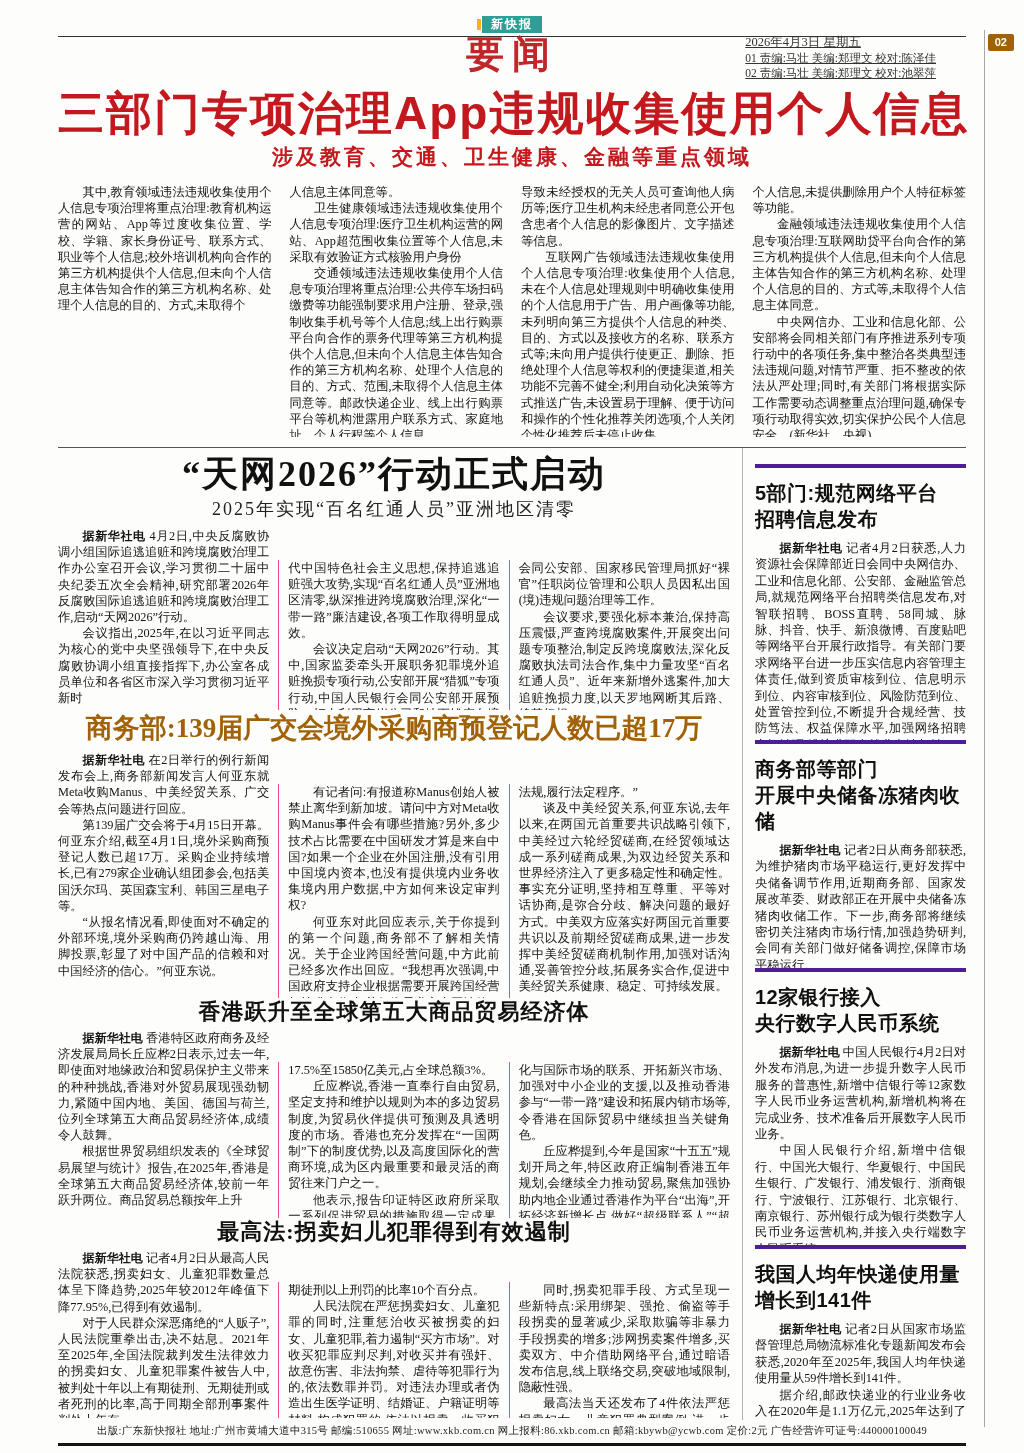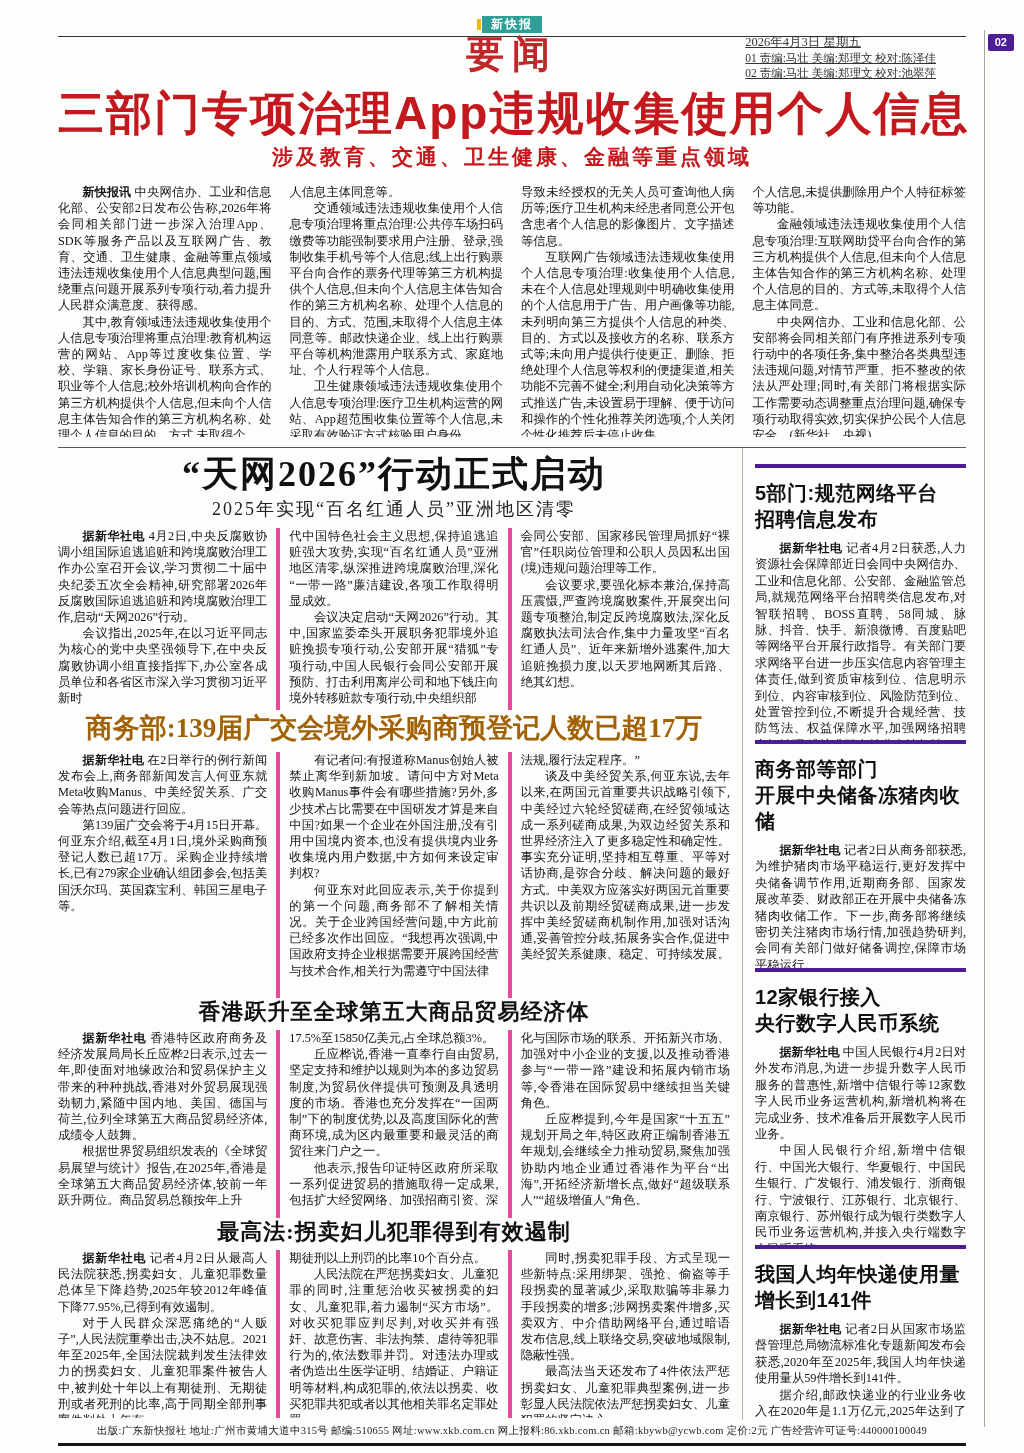--- a/index.html
+++ b/index.html
@@ -10,35 +10,35 @@
   
   .topbar{position:relative;height:62px;}
   .top-rule{position:absolute;left:0;right:0;top:22px;height:1px;background:#333;}
   .masthead{position:absolute;left:50%;transform:translateX(-50%);top:0;text-align:center;z-index:2;}
   .brand-badge{display:inline-block;position:relative;background:#2f9e96;color:#fff;
       font:bold 12px/17px "Liberation Sans","DejaVu Sans",sans-serif;padding:0 9px;letter-spacing:2px;}
   .brand-badge::before{content:"";position:absolute;left:-5px;top:3px;width:4px;height:11px;background:#f0b41c;}
   .section-name{font:bold 38px/40px "Liberation Serif","DejaVu Serif",serif;color:#bf272b;letter-spacing:8px;margin-top:1px;}
   .dateblock{position:absolute;right:30px;top:21px;font-size:11.5px;line-height:15px;color:#333;text-decoration:underline;}
   .dateblock .date{font-size:12.5px;margin-bottom:1px;}
-  .pagenum{position:absolute;right:-48px;top:20px;background:#4c1d95;color:#fff;
+  .pagenum{position:absolute;right:-48px;top:20px;background:#a16207;color:#fff;
       font:bold 11px/15px "Liberation Sans","DejaVu Sans",sans-serif;padding:1px 7px;border-radius:2px;margin-left:12px;}
 
   
   h1.lead-headline{margin:10px 0 0;font:bold 46px/54px "Liberation Sans","DejaVu Sans",sans-serif;
       color:#c3181d;text-align:center;letter-spacing:2px;white-space:nowrap;}
   h2.lead-subhead{margin:2px 0 0;font-size:21px;line-height:30px;color:#c3181d;
       text-align:center;letter-spacing:3px;font-weight:700;}
 
   
   .cols{display:flex;overflow:hidden;}
   .col{flex:1 1 0;min-width:0;padding:0 9px;box-sizing:border-box;}
   .col:first-child{padding-left:0;}
   .col:last-child{padding-right:0;}
-  .ruled .col + .col{border-left:4px solid #ec4899;}
+  .ruled .col + .col{border-left:1px solid #ec4899;margin-top:32px;}
   .cols p{margin:0;font-size:12.3px;line-height:16.2px;text-align:justify;text-indent:2em;color:#141414;}
   .cols p.cont{text-indent:0;}
   .cols p b{font-family:"Liberation Sans","DejaVu Sans",sans-serif;font-size:12px;}
 
   .art1-body{margin-top:12px;height:253px;}
 
   .divider{height:1px;background:#555;margin-top:10px;}
 
   
   .main{display:flex;height:972px;overflow:hidden;}
@@ -100,27 +100,26 @@
       <div class="staff">02 责编:马壮 美编:郑理文 校对:池翠萍</div>
     </div>
     <div class="pagenum">02</div>
   </div>
 
   <h1 class="lead-headline">三部门专项治理App违规收集使用个人信息</h1>
   <h2 class="lead-subhead">涉及教育、交通、卫生健康、金融等重点领域</h2>
 
   <div class="cols art1-body">
     <div class="col">
-        <p><b>新快报讯</b> 中央网信办、工业和信息化部、公安部2日发布公告称,2026年将会同相关部门进一步深入治理App、SDK等服务产品以及互联网广告、教育、交通、卫生健康、金融等重点领域违法违规收集使用个人信息典型问题,围绕重点问题开展系列专项行动,着力提升人民群众满意度、获得感。</p>
         <p>其中,教育领域违法违规收集使用个人信息专项治理将重点治理:教育机构运营的网站、App等过度收集位置、学校、学籍、家长身份证号、联系方式、职业等个人信息;校外培训机构向合作的第三方机构提供个人信息,但未向个人信息主体告知合作的第三方机构名称、处理个人信息的目的、方式,未取得个</p>
       </div>
     <div class="col">
         <p class="cont">人信息主体同意等。</p>
+        <p>卫生健康领域违法违规收集使用个人信息专项治理:医疗卫生机构运营的网站、App超范围收集位置等个人信息,未采取有效验证方式核验用户身份</p>
         <p>交通领域违法违规收集使用个人信息专项治理将重点治理:公共停车场扫码缴费等功能强制要求用户注册、登录,强制收集手机号等个人信息;线上出行购票平台向合作的票务代理等第三方机构提供个人信息,但未向个人信息主体告知合作的第三方机构名称、处理个人信息的目的、方式、范围,未取得个人信息主体同意等。邮政快递企业、线上出行购票平台等机构泄露用户联系方式、家庭地址、个人行程等个人信息。</p>
-        <p>卫生健康领域违法违规收集使用个人信息专项治理:医疗卫生机构运营的网站、App超范围收集位置等个人信息,未采取有效验证方式核验用户身份</p>
       </div>
     <div class="col">
         <p class="cont">导致未经授权的无关人员可查询他人病历等;医疗卫生机构未经患者同意公开包含患者个人信息的影像图片、文字描述等信息。</p>
         <p>互联网广告领域违法违规收集使用个人信息专项治理:收集使用个人信息,未在个人信息处理规则中明确收集使用的个人信息用于广告、用户画像等功能,未列明向第三方提供个人信息的种类、目的、方式以及接收方的名称、联系方式等;未向用户提供行使更正、删除、拒绝处理个人信息等权利的便捷渠道,相关功能不完善不健全;利用自动化决策等方式推送广告,未设置易于理解、便于访问和操作的个性化推荐关闭选项,个人关闭个性化推荐后未停止收集</p>
       </div>
     <div class="col">
         <p class="cont">个人信息,未提供删除用户个人特征标签等功能。</p>
         <p>金融领域违法违规收集使用个人信息专项治理:互联网助贷平台向合作的第三方机构提供个人信息,但未向个人信息主体告知合作的第三方机构名称、处理个人信息的目的、方式等,未取得个人信息主体同意。</p>
         <p>中央网信办、工业和信息化部、公安部将会同相关部门有序推进系列专项行动中的各项任务,集中整治各类典型违法违规问题,对情节严重、拒不整改的依法从严处理;同时,有关部门将根据实际工作需要动态调整重点治理问题,确保专项行动取得实效,切实保护公民个人信息安全。(新华社、央视)</p>
       </div>
@@ -149,20 +148,21 @@
             </div>
         </div>
       </section>
 
       <section class="sec sec-mofcom">
         <h3 class="mf-title">商务部:139届广交会境外采购商预登记人数已超17万</h3>
         <div class="cols ruled mf-body">
           <div class="col">
               <p><b>据新华社电</b> 在2日举行的例行新闻发布会上,商务部新闻发言人何亚东就Meta收购Manus、中美经贸关系、广交会等热点问题进行回应。</p>
               <p>第139届广交会将于4月15日开幕。何亚东介绍,截至4月1日,境外采购商预登记人数已超17万。采购企业持续增长,已有279家企业确认组团参会,包括美国沃尔玛、英国森宝利、韩国三星电子等。</p>
+              <p>“从报名情况看,即使面对不确定的外部环境,境外采购商仍跨越山海、用脚投票,彰显了对中国产品的信赖和对中国经济的信心。”何亚东说。</p>
             </div>
           <div class="col">
               <p>有记者问:有报道称Manus创始人被禁止离华到新加坡。请问中方对Meta收购Manus事件会有哪些措施?另外,多少技术占比需要在中国研发才算是来自中国?如果一个企业在外国注册,没有引用中国境内资本,也没有提供境内业务收集境内用户数据,中方如何来设定审判权?</p>
               <p>何亚东对此回应表示,关于你提到的第一个问题,商务部不了解相关情况。关于企业跨国经营问题,中方此前已经多次作出回应。“我想再次强调,中国政府支持企业根据需要开展跨国经营与技术合作,相关行为需遵守中国法律</p>
             </div>
           <div class="col">
               <p class="cont">法规,履行法定程序。”</p>
               <p>谈及中美经贸关系,何亚东说,去年以来,在两国元首重要共识战略引领下,中美经过六轮经贸磋商,在经贸领域达成一系列磋商成果,为双边经贸关系和世界经济注入了更多稳定性和确定性。事实充分证明,坚持相互尊重、平等对话协商,是弥合分歧、解决问题的最好方式。中美双方应落实好两国元首重要共识以及前期经贸磋商成果,进一步发挥中美经贸磋商机制作用,加强对话沟通,妥善管控分歧,拓展务实合作,促进中美经贸关系健康、稳定、可持续发展。</p>
             </div>
         </div>

